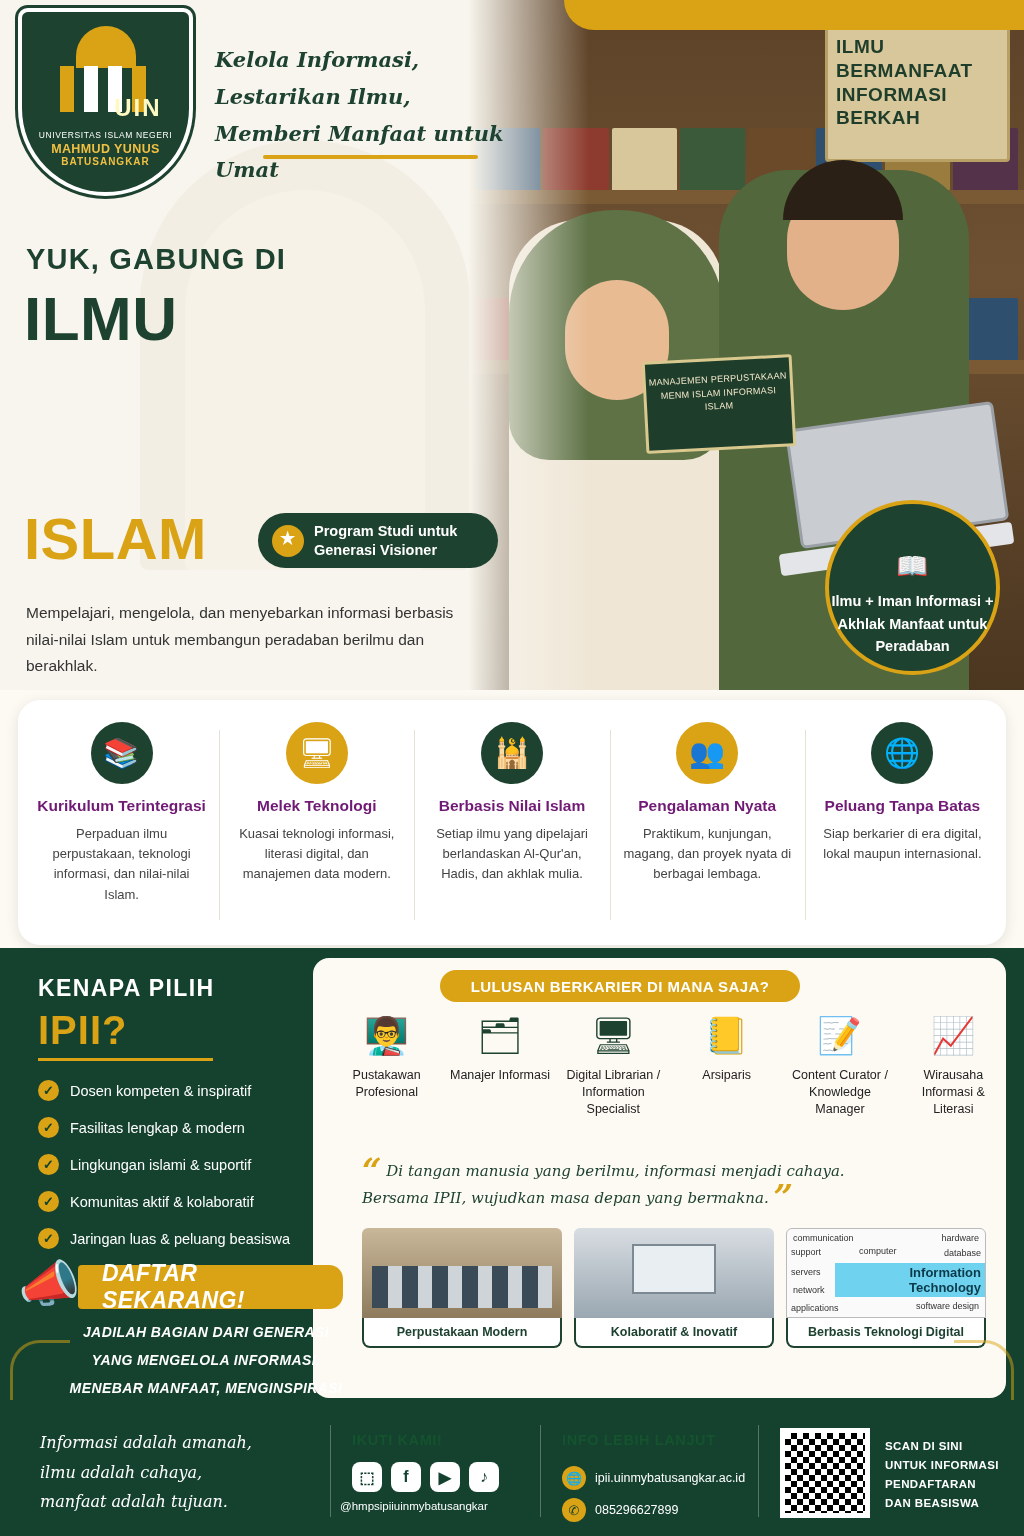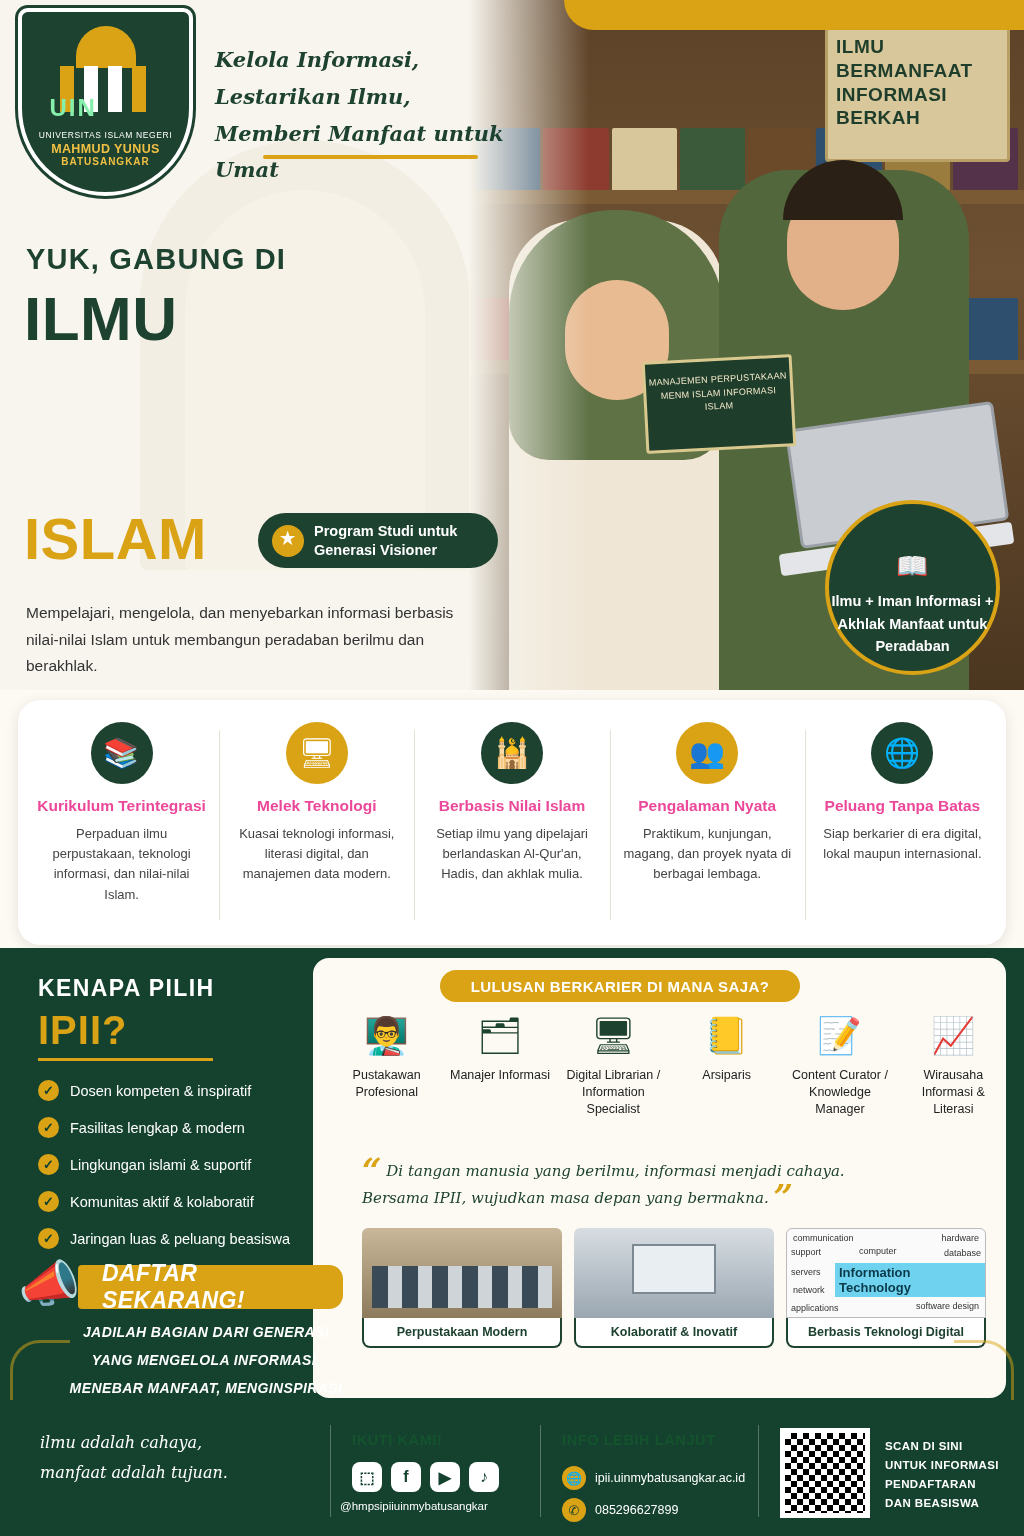--- a/index.html
+++ b/index.html
@@ -93,21 +93,21 @@
     background:#1e4230; border-radius: 10px 10px 90px 90px;
     border:4px solid #ffffff;
     box-shadow: 0 0 0 3px #1e4230;
     text-align:center; color:#fff; padding-top:14px;
   }
   .logo-mark { width:112px; height:92px; margin:0 auto; position:relative; }
   .logo-mark .dome { position:absolute; left:26px; top:0; width:60px; height:42px; background:#d9a315; border-radius:30px 30px 0 0; }
   .logo-mark .pillar { position:absolute; top:40px; width:14px; height:46px; background:#d9a315; }
   .logo-mark .pl1 { left:10px; } .logo-mark .pl2 { left:34px; background:#fff; }
   .logo-mark .pl3 { left:58px; background:#fff; } .logo-mark .pl4 { left:82px; }
-  .logo-mark .uin { position:absolute; left:0; bottom:-4px; width:112px; text-align:left; font-size:24px; font-weight:bold; color:#86efac; letter-spacing:2px;}
+  .logo-mark .uin { position:absolute; left:0; bottom:-4px; width:112px; text-align:right; font-size:24px; font-weight:bold; color:#fef9c3; letter-spacing:2px;}
   .logo-txt1 { font-size:8.5px; letter-spacing:.6px; margin-top:12px; }
   .logo-txt2 { font-size:12.5px; font-weight:bold; color:#f0c043; letter-spacing:.4px; margin-top:2px;}
   .logo-txt3 { font-size:10px; font-weight:bold; color:#f0c043; letter-spacing:1px; }
 
   .tagline {
     position:absolute; left:215px; top:42px; width:300px;
     font-family:"DejaVu Serif", serif; font-style:italic;
     font-size:21px; line-height:1.75; color:#1e4230; font-weight:bold;
   }
   .tagline-rule { position:absolute; left:263px; top:155px; width:215px; height:4px; background:#d9a315; border-radius:2px; }
@@ -147,21 +147,21 @@
     background:#fff; border-radius:22px; box-shadow:0 3px 14px rgba(0,0,0,.10);
     display:flex; padding:22px 6px 10px;
   }
   .feat {
     flex:1; text-align:center; padding:0 12px; position:relative;
   }
   .feat + .feat::before {
     content:""; position:absolute; left:0; top:8px; width:1px; height:190px; background:#e5e1d5;
   }
   .feat .cir { width:62px; height:62px; border-radius:31px; margin:0 auto 12px; display:flex; align-items:center; justify-content:center; font-size:29px; color:#fff; }
-  .feat .ttl { font-size:15.5px; font-weight:bold; color:#ec4899; line-height:1.3; margin-bottom:8px; }
+  .feat .ttl { font-size:15.5px; font-weight:bold; color:#701a75; line-height:1.3; margin-bottom:8px; }
   .feat .dsc { font-size:13px; color:#444; line-height:1.55; }
 
   
   .mid { position:absolute; left:0; top:948px; width:1024px; height:460px; background:#14422f; }
   .mid-right {
     position:absolute; right:18px; top:958px; width:693px; height:440px;
     background:#fdfaf3; border-radius:16px;
   }
   .kenapa { position:absolute; left:38px; top:975px; font-size:23px; font-weight:bold; color:#fff; letter-spacing:1.4px; }
   .ipii { position:absolute; left:38px; top:1008px; font-size:40px; font-weight:bold; color:#d9a315; letter-spacing:1px; }
@@ -207,21 +207,21 @@
   .thumb .cap {
     height:30px; background:#fff; border:2px solid #1e4230; border-top:none;
     border-radius:0 0 8px 8px; font-size:12.5px; color:#1e4230; font-weight:bold;
     display:flex; align-items:center; justify-content:center;
   }
   .t1 .img { background:linear-gradient(180deg,#c9b79a,#8e7b5e); }
   .t1 .img::after { content:""; position:absolute; left:10px; bottom:10px; width:180px; height:42px; background:repeating-linear-gradient(90deg,#3b4a57 0 16px,#cfd4d8 16px 30px); }
   .t2 .img { background:linear-gradient(180deg,#d8dde2,#9aa7b1); }
   .t2 .img::after { content:""; position:absolute; left:58px; top:16px; width:80px; height:46px; background:#e9eef2; border:2px solid #7c8892; }
   .t3 .img { background:#fafafa; border:1px solid #bbb; font-size:8px; color:#333; }
-  .t3 .tword { position:absolute; font-size:9px; }
+  .t3 .tword { position:absolute; font-size:9px;text-align:right; }
   .t3 .center { left:48px; top:34px; background:#6fd3f0; font-size:13px; font-weight:bold; padding:2px 4px; color:#0b3a4a; }
 
   
   .footer { position:absolute; left:0; top:1408px; width:1024px; height:128px; background:#14422f; }
   .f-quote {
     position:absolute; left:40px; top:1428px; width:280px; color:#fff;
     font-family:"DejaVu Serif", serif; font-style:italic; font-size:16px; line-height:1.85;
   }
   .f-div { position:absolute; top:1425px; width:1px; height:92px; background:rgba(255,255,255,.28); }
   .f-d1 { left:330px; } .f-d2 { left:540px; } .f-d3 { left:758px; }
@@ -451,20 +451,21 @@
       </div>
       <div class="cap">Berbasis Teknologi Digital</div>
     </div>
   </div>
 
   <div class="corner-orn co1"></div>
   <div class="corner-orn co2"></div>
 
   <div class="footer"></div>
   <div class="f-quote">
+    <div>Informasi adalah amanah,</div>
     <div>ilmu adalah cahaya,</div>
     <div>manfaat adalah tujuan.</div>
   </div>
   <div class="f-div f-d1"></div>
   <div class="f-div f-d2"></div>
   <div class="f-div f-d3"></div>
 
   <div class="f-h ikuti">IKUTI KAMI!</div>
   <div class="socials">
     <a class="soc">⬚</a>

